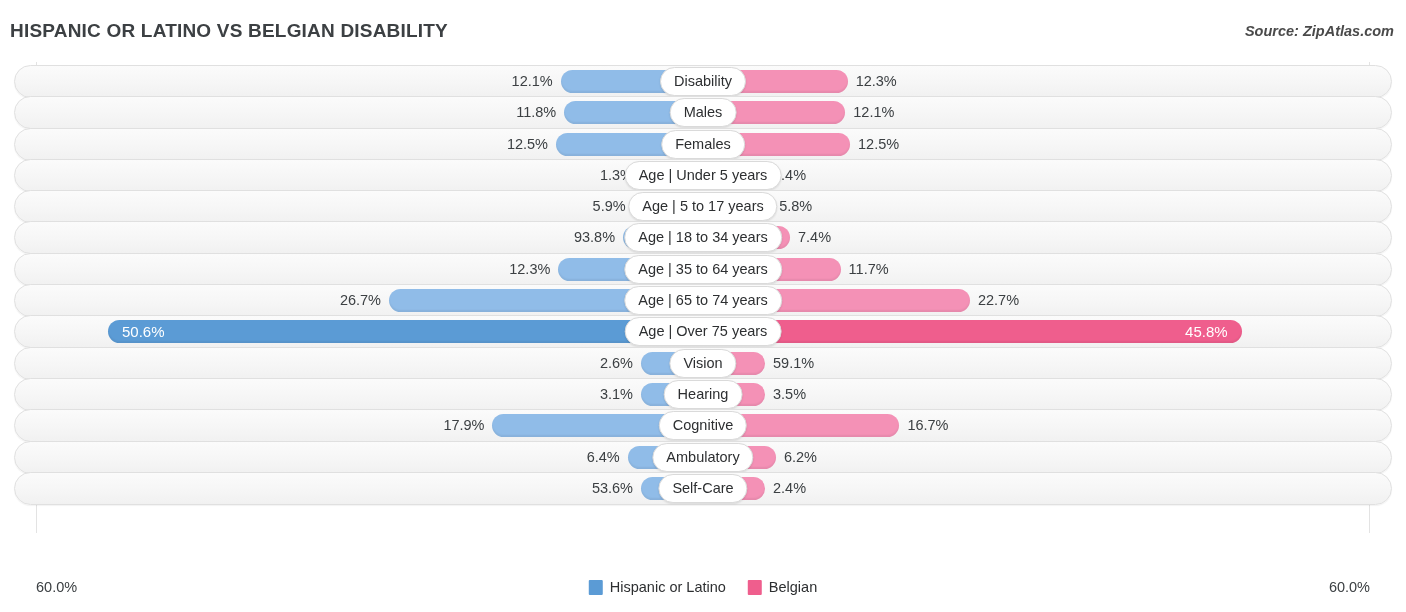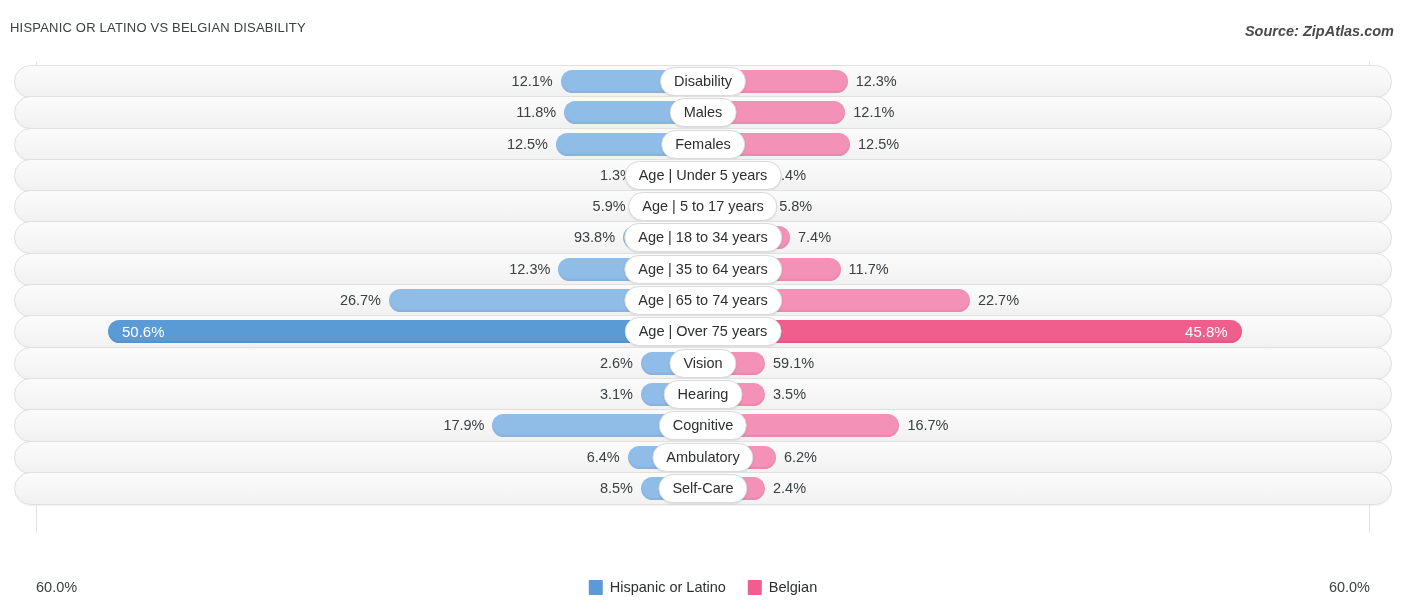--- a/index.html
+++ b/index.html
@@ -19,22 +19,22 @@
 
   
   .header {
     position: relative;
     height: 62px;
   }
   .chart-title {
     position: absolute;
     left: 10px;
     top: 20px;
-    font-size: 13px;
-    font-weight: 400;
+    font-size: 19px;
+    font-weight: 700;
     letter-spacing: 0.2px;
     color: #3c4043;
     text-transform: uppercase;
     white-space: nowrap;
   }
   .source {
     position: absolute;
     right: 12px;
     top: 23px;
     font-size: 14.5px;
@@ -292,21 +292,21 @@
         <div class="bar bar-left" style="left: 627.736px; width: 75.264px;"></div>
         <div class="bar bar-right" style="left: 703px; width: 72.912px;"></div>
         <div class="val val-left" style="right: 786.264px;">6.4%</div>
         <div class="val val-right" style="left: 783.912px;">6.2%</div>
         <div class="center-label" style="left: 703px;">Ambulatory</div>
       </div>
       <div class="row">
         <div class="track"></div>
         <div class="bar bar-left" style="left: 641px; width: 62px;"></div>
         <div class="bar bar-right" style="left: 703px; width: 62px;"></div>
-        <div class="val val-left" style="right: 773px;">8.5%</div>
+        <div class="val val-left" style="right: 773px;">53.6%</div>
         <div class="val val-right" style="left: 773px;">2.4%</div>
         <div class="center-label" style="left: 703px;">Self-Care</div>
       </div>
     </div>
 </div>
 
 <div class="footer">
   <div class="axis-left">60.0%</div>
   <div class="axis-right">60.0%</div>
   <div class="legend" id="legend">

